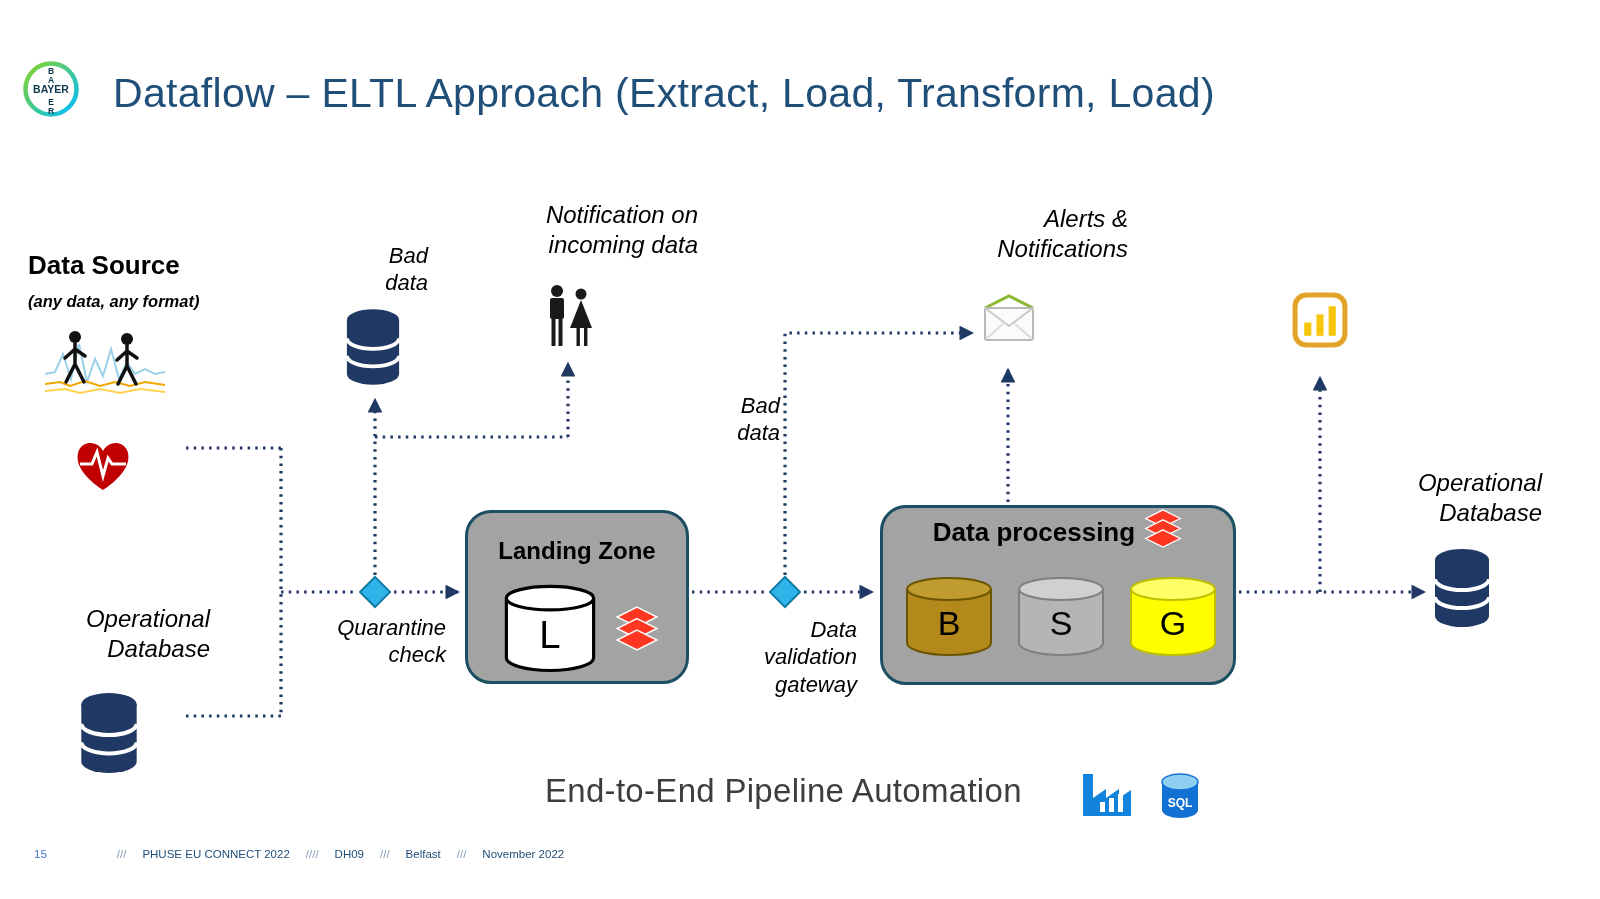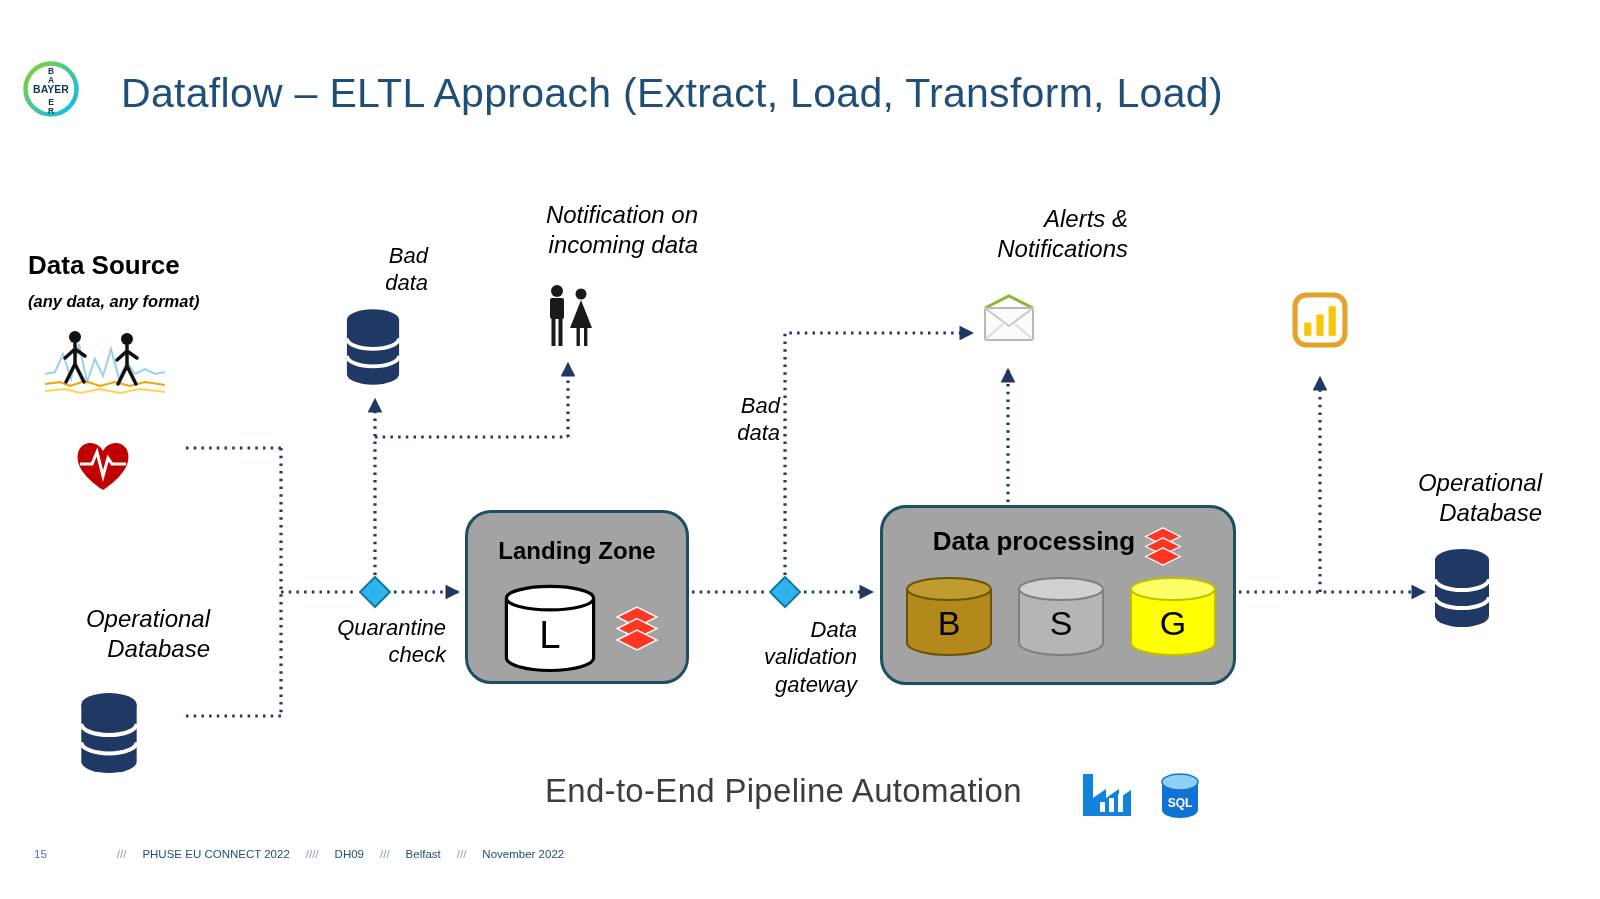--- a/index.html
+++ b/index.html
@@ -5,21 +5,21 @@
   * { margin:0; padding:0; box-sizing:border-box; }
   html,body { background:#ffffff; }
   #slide {
     position:relative; width:1600px; height:899px; background:#ffffff;
     font-family:"Liberation Sans", sans-serif; color:#000; overflow:hidden;
   }
   .abs { position:absolute; }
   .lbl { white-space:pre-line; line-height:1.24; }
   .italic { font-style:italic; }
   .center { text-align:right; }
-  .slide-title { left:113px; top:70px; font-size:41px; color:#1f4e79; letter-spacing:.3px;margin-left:8px; }
+  .slide-title { left:113px; top:70px; font-size:41px; color:#1f4e79; letter-spacing:.3px; }
   .ds-title { left:28px; top:250px; font-size:26px; font-weight:bold; }
   .ds-sub { left:28px; top:292px; font-size:16.5px; font-style:italic; font-weight:600; }
   .big-lbl { font-size:24px; }
   .mid-lbl { font-size:22px; }
   .zone-box { border:3px solid #1d4f63; border-radius:26px; background:#a3a3a3; }
   .zone-title { text-align:center; font-weight:bold; }
   #arrows { left:0; top:0; pointer-events:none; }
   #arrows path.flow { fill:none; stroke:#1f3864; stroke-width:3.2; stroke-dasharray:2.5 5.2; }
   .diamond { fill:#2fb4e9; stroke:#117aa8; stroke-width:2; }
   .automation-lbl { left:545px; top:772px; font-size:33px; color:#3d3d3d; letter-spacing:.3px; }
@@ -161,21 +161,21 @@
 
   <svg class="abs" style="left:979px;top:290px" width="60" height="56" viewBox="0 0 60 52">
     <polyline points="6,16 30,4 54,16" fill="none" stroke="#8ab833" stroke-width="3"></polyline>
     <rect x="6" y="16" width="48" height="32" rx="2" fill="#fbfbfb" stroke="#b9b9b9" stroke-width="2"></rect>
     <polyline points="6,16 30,34 54,16" fill="none" stroke="#c9c9c9" stroke-width="2"></polyline>
     <line x1="8" y1="46" x2="24" y2="32" stroke="#dcdcdc" stroke-width="2"></line>
     <line x1="52" y1="46" x2="36" y2="32" stroke="#dcdcdc" stroke-width="2"></line>
   </svg>
 
   <div class="abs zone-box" style="left:880px;top:505px;width:356px;height:180px">
-    <div style="display:flex;justify-content:center;align-items:flex-start;gap:8px;margin-top:18px">
+    <div style="display:flex;justify-content:center;align-items:flex-end;gap:8px;">
       <div class="zone-title" style="font-size:26px">Data processing</div>
       <svg width="40" height="40" viewBox="0 0 44 44">
         <g fill="#ff3621" stroke="#ffffff" stroke-width="1.4">
           <polygon points="22,2 41,11.5 22,21 3,11.5"></polygon>
           <polygon points="22,13 41,22.5 22,32 3,22.5"></polygon>
           <polygon points="22,24 41,33.5 22,43 3,33.5"></polygon>
         </g>
       </svg>
     </div>
     <svg class="abs" style="left:18px;top:68px" width="96" height="84" viewBox="0 0 94 84">

